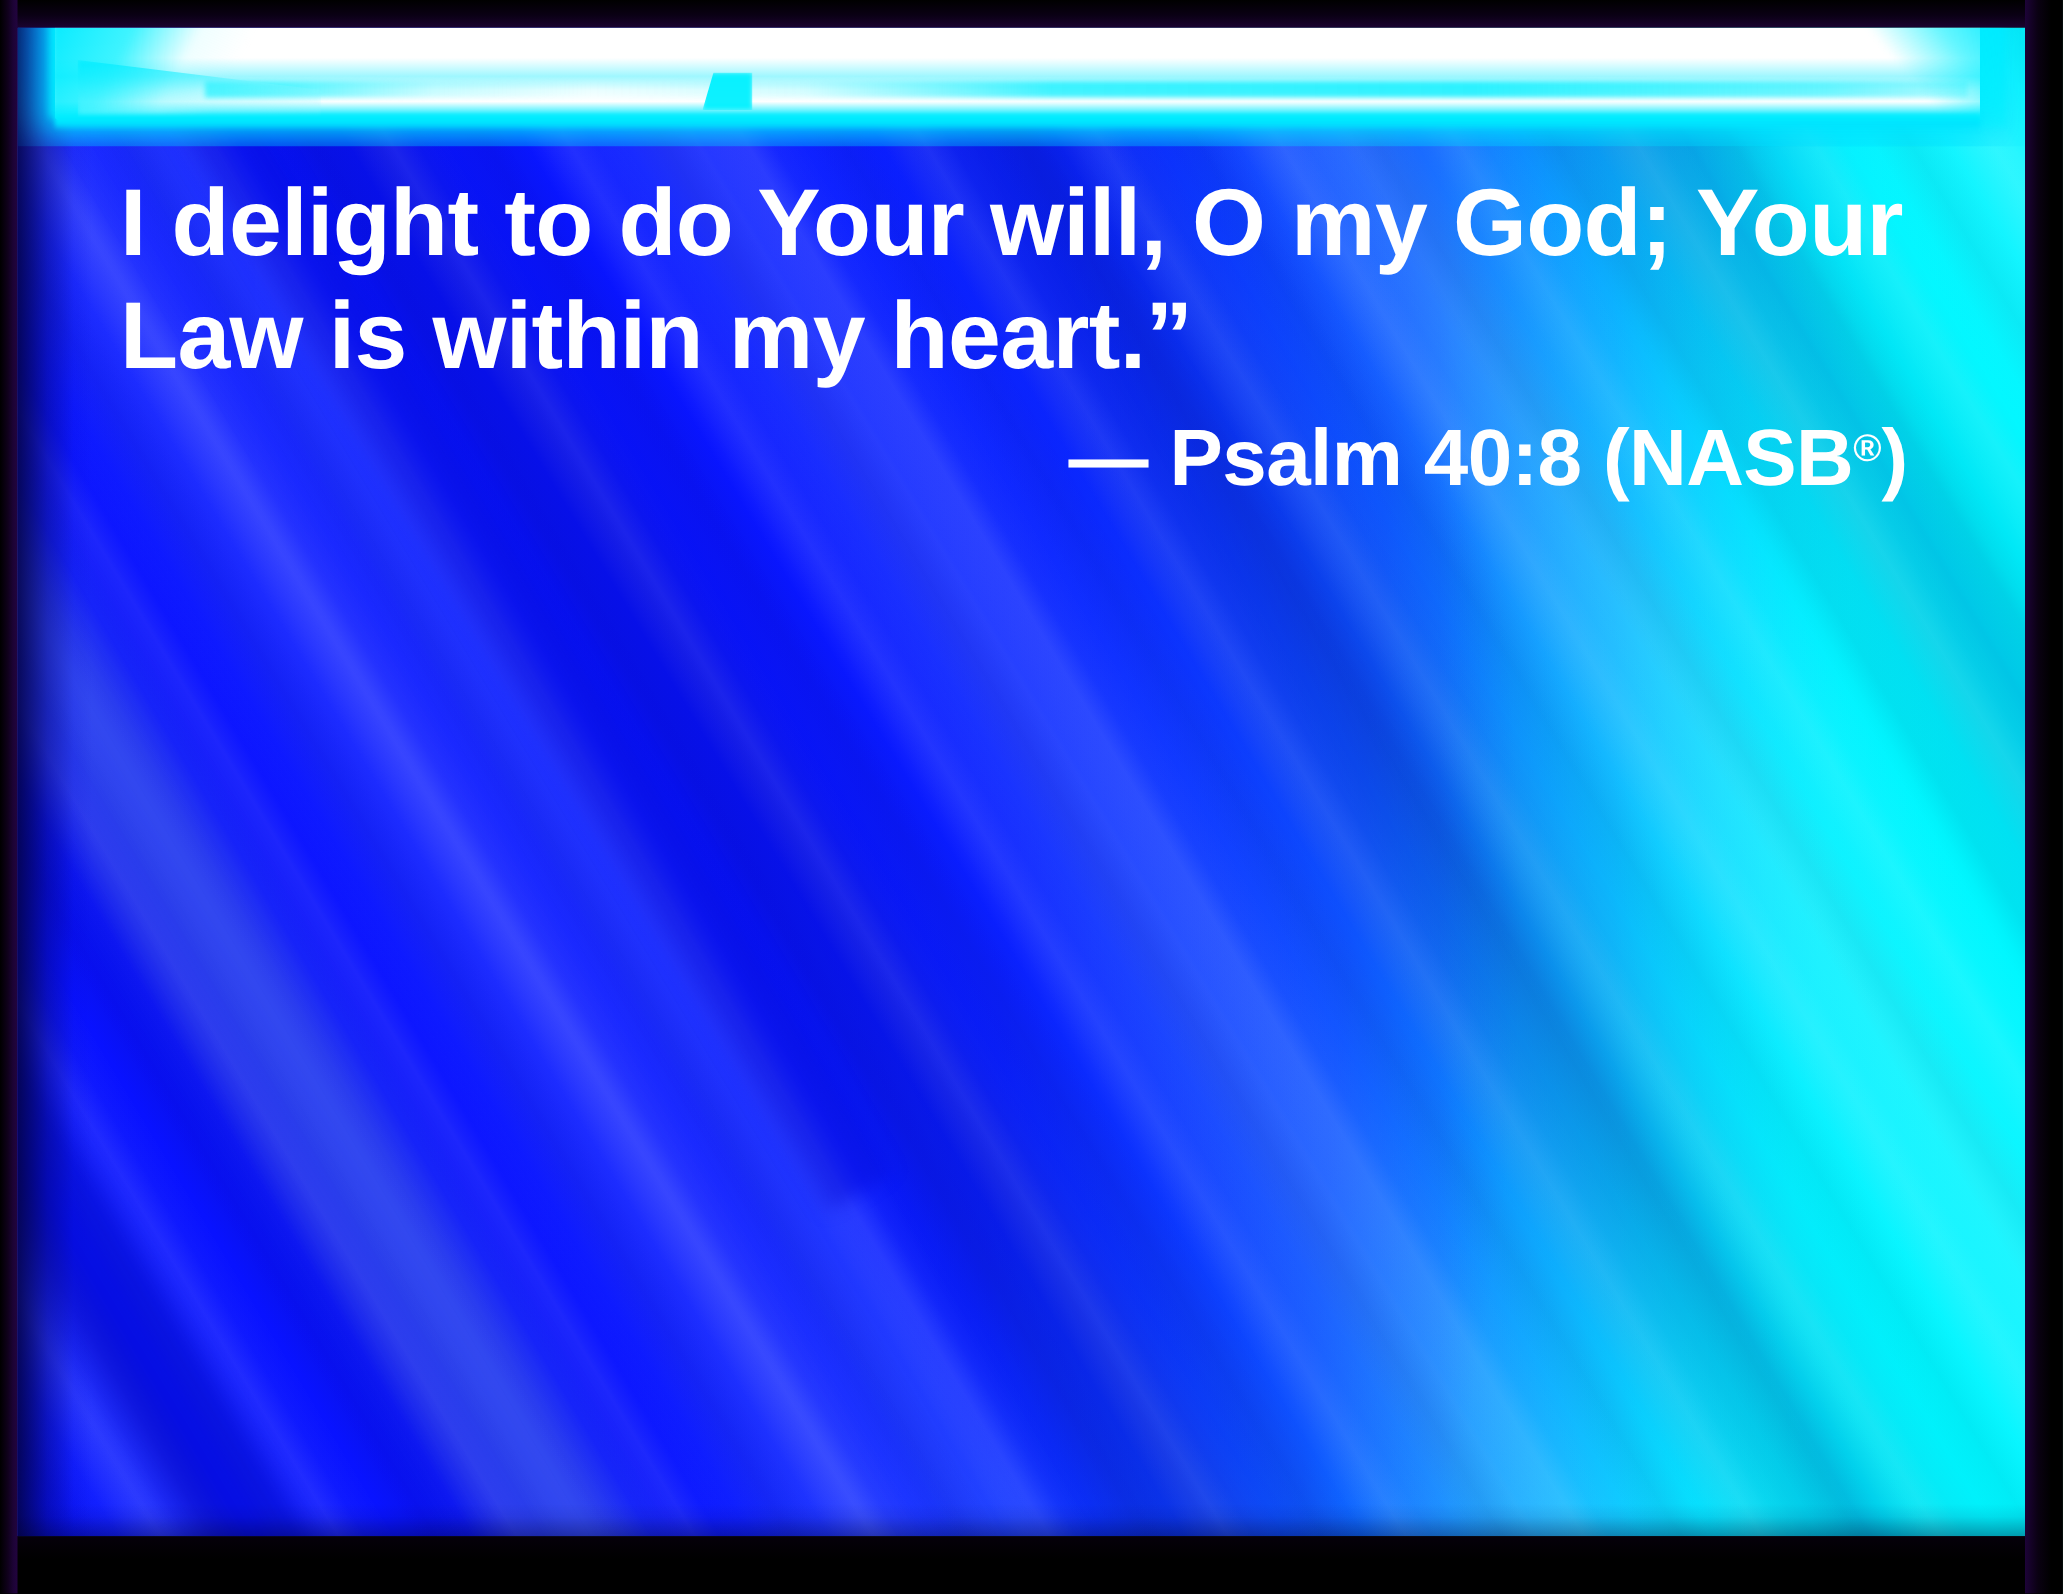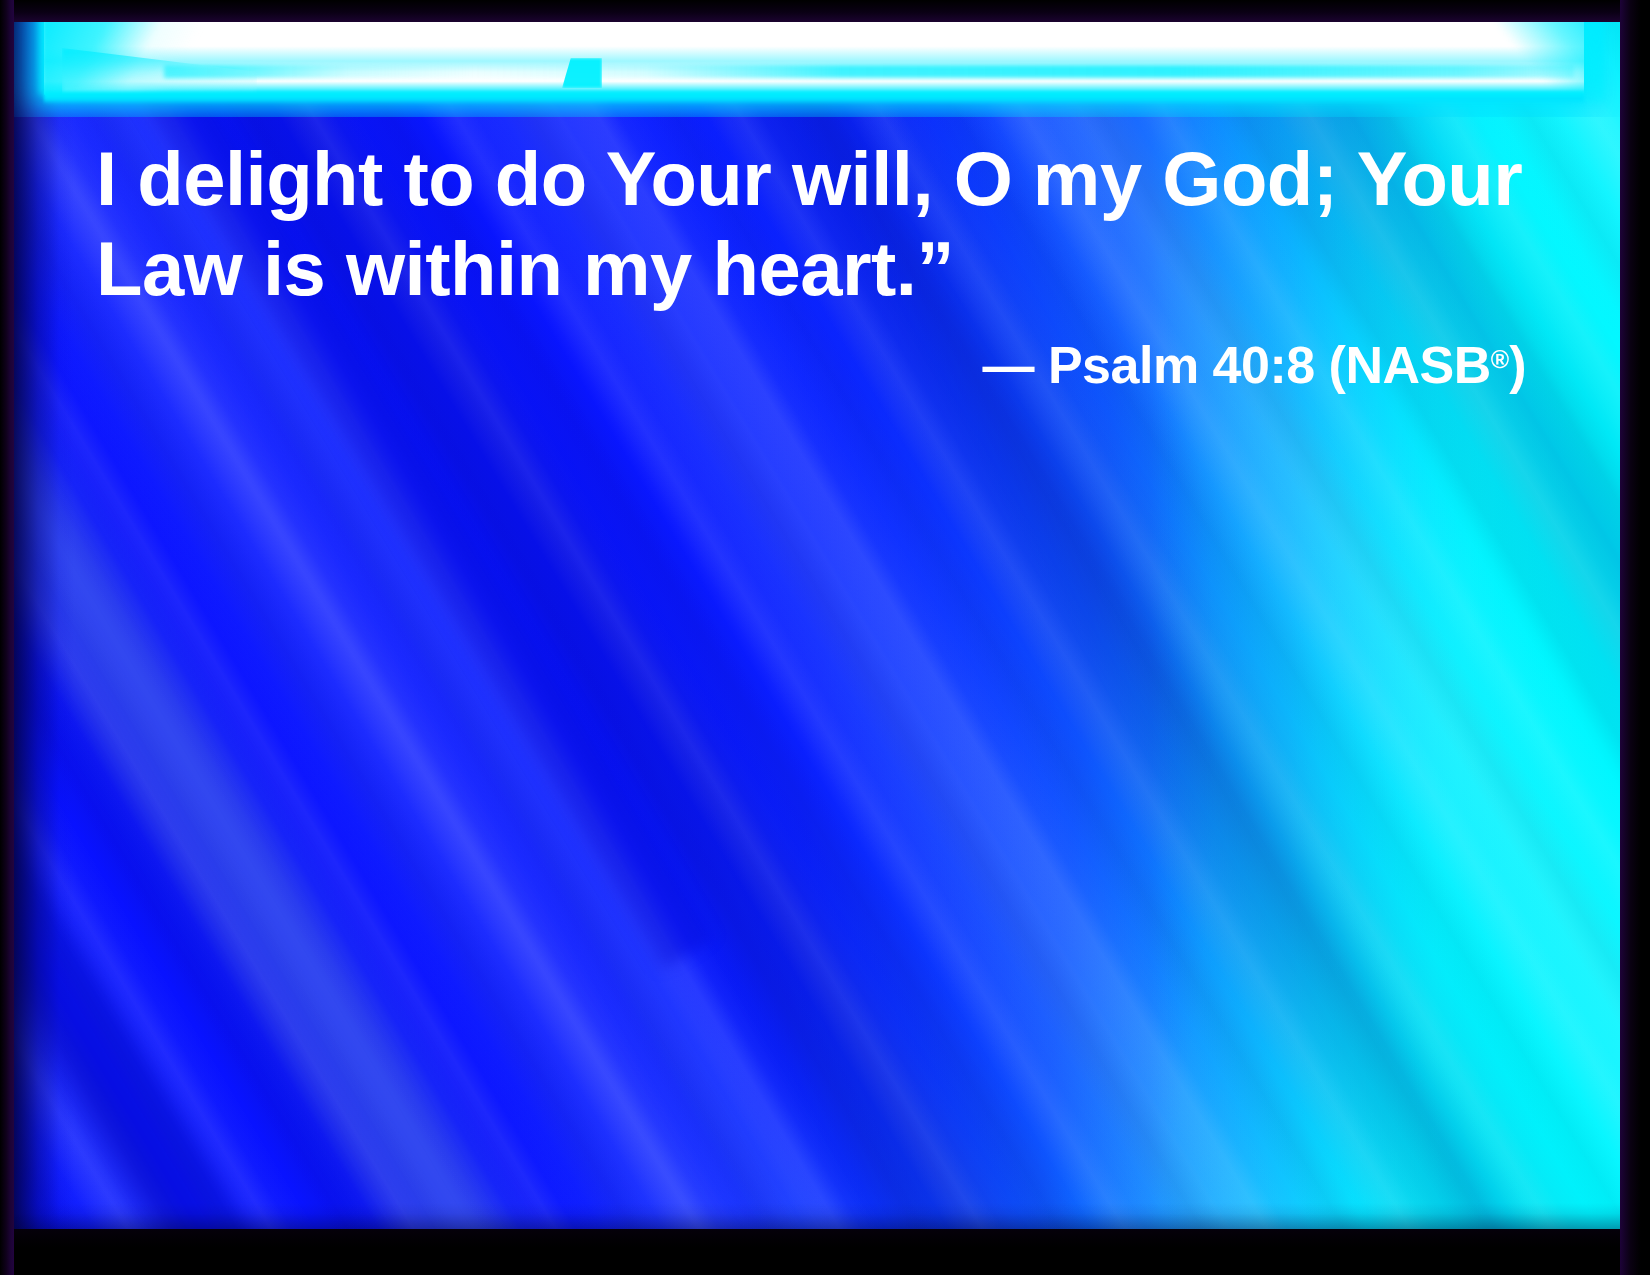--- a/index.html
+++ b/index.html
@@ -327,21 +327,21 @@
     white-space: pre-wrap;
   }
   .attrib {
     position: absolute;
     left: 82px;
     top: 292px;
     width: 1440px;
     z-index: 20;
     color: #ffffff;
     font-weight: bold;
-    font-size: 52px;
+    font-size: 64px;
     line-height: 90px;
     letter-spacing: -0.5px;
     font-stretch: condensed;
     text-align: right;
     padding-right: 10px;
     box-sizing: border-box;
   }
   .reg {
     font-size: 0.48em;
     vertical-align: 0.62em;

